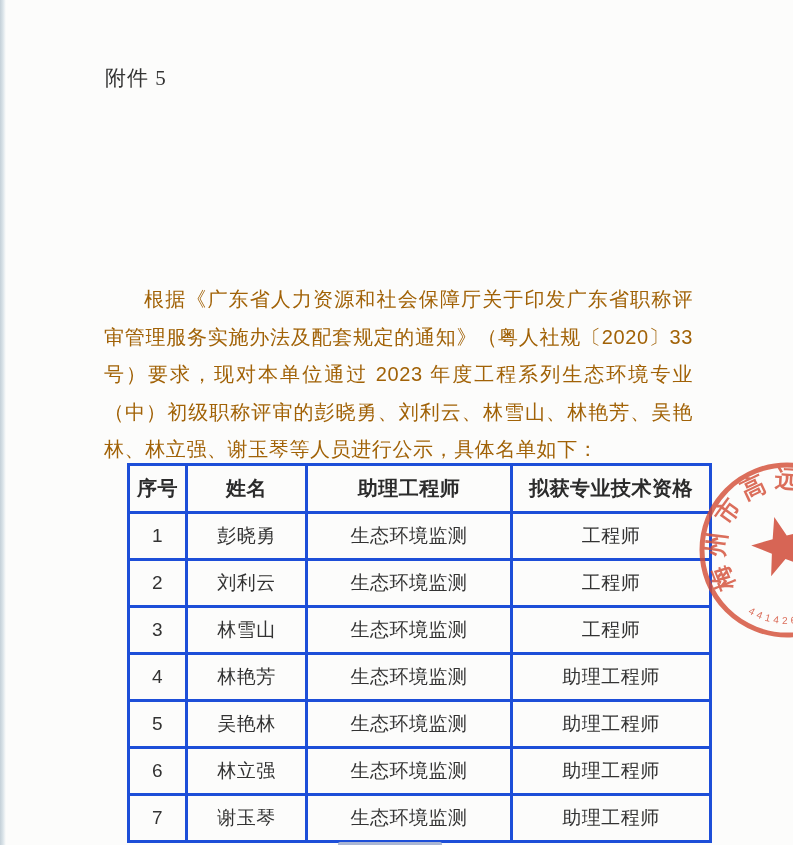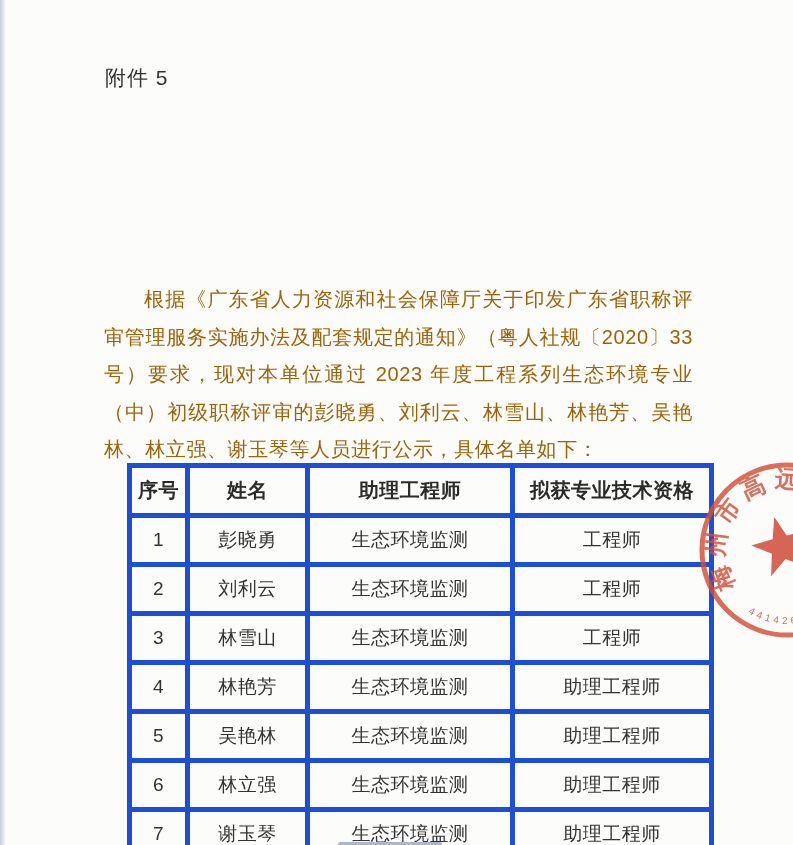--- a/index.html
+++ b/index.html
@@ -27,20 +27,21 @@
     background: #aab6d4;
     border-radius: 2px 2px 0 0;
   }
 
   .attachment-label {
     position: absolute;
     left: 105px; top: 64px;
     font-size: 21px;
     letter-spacing: 1px;
     color: #343434;
+    font-family: Liberation Serif, serif;
   }
 
   .doc-title {
     position: absolute;
     left: 80px; right: 80px; top: 130px;
     text-align: center;
     font-size: 23px;
     line-height: 47px;
     letter-spacing: 1.5px;
     color: #383838;
@@ -61,21 +62,21 @@
 
   table.roster {
     position: absolute;
     left: 127px; top: 463px;
     width: 582px;
     border-collapse: collapse;
     table-layout: fixed;
     background: transparent;
   }
   table.roster th, table.roster td {
-    border: 5px solid #1d4ed8;
+    border: 3px solid #1d4ed8;
     text-align: center;
     vertical-align: middle;
     height: 44px;
     padding: 0;
     font-size: 19px;
     color: #333333;
     letter-spacing: 0.5px;
   }
   table.roster { border: 2px solid #3c3c3c; }
   table.roster thead th {

